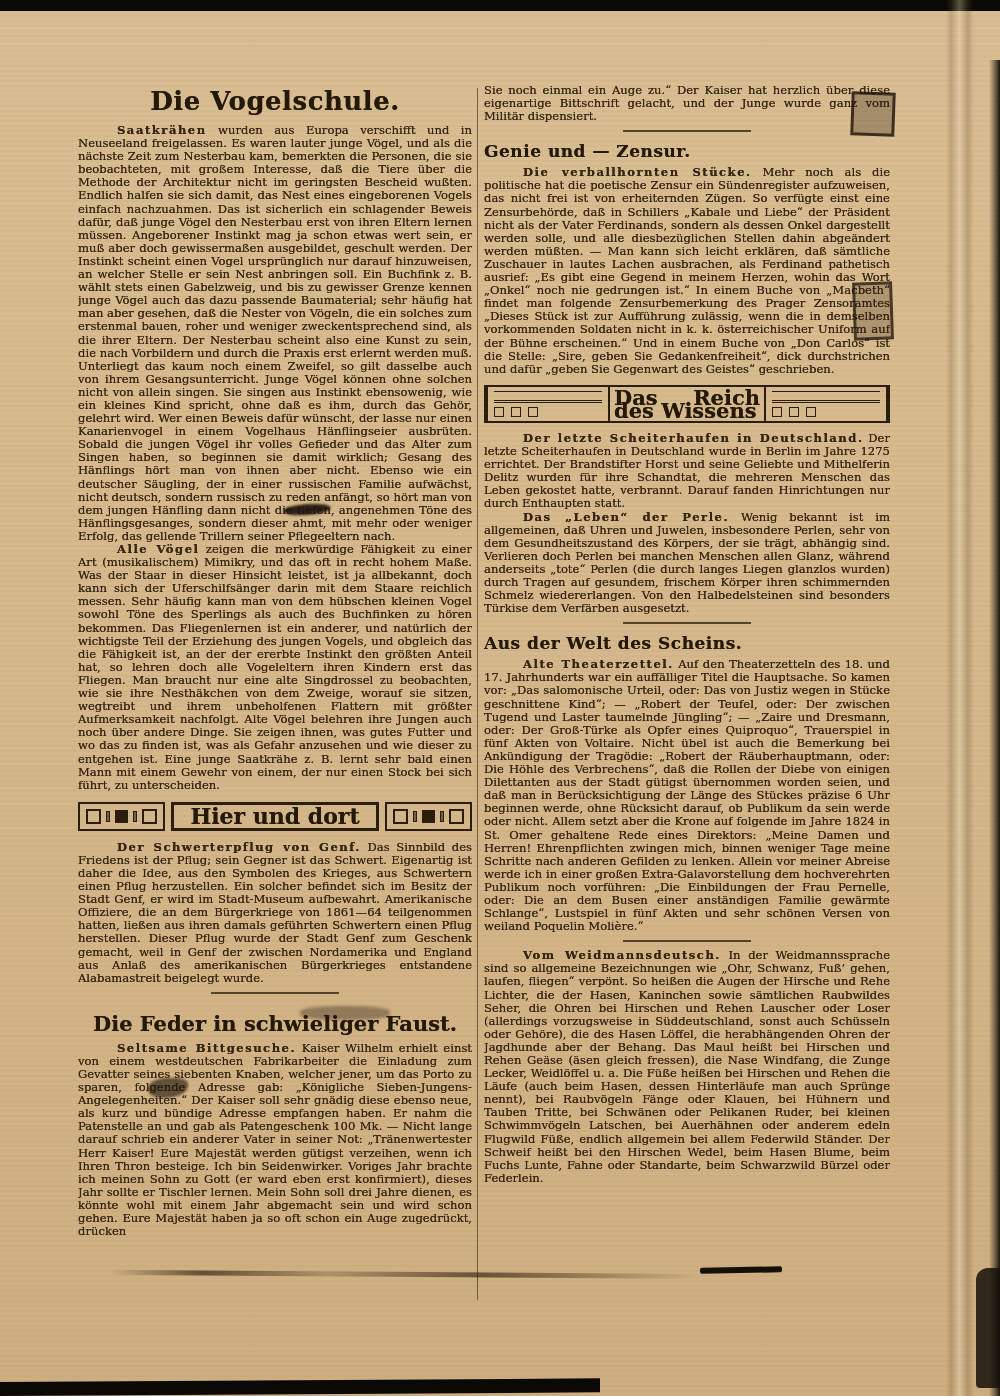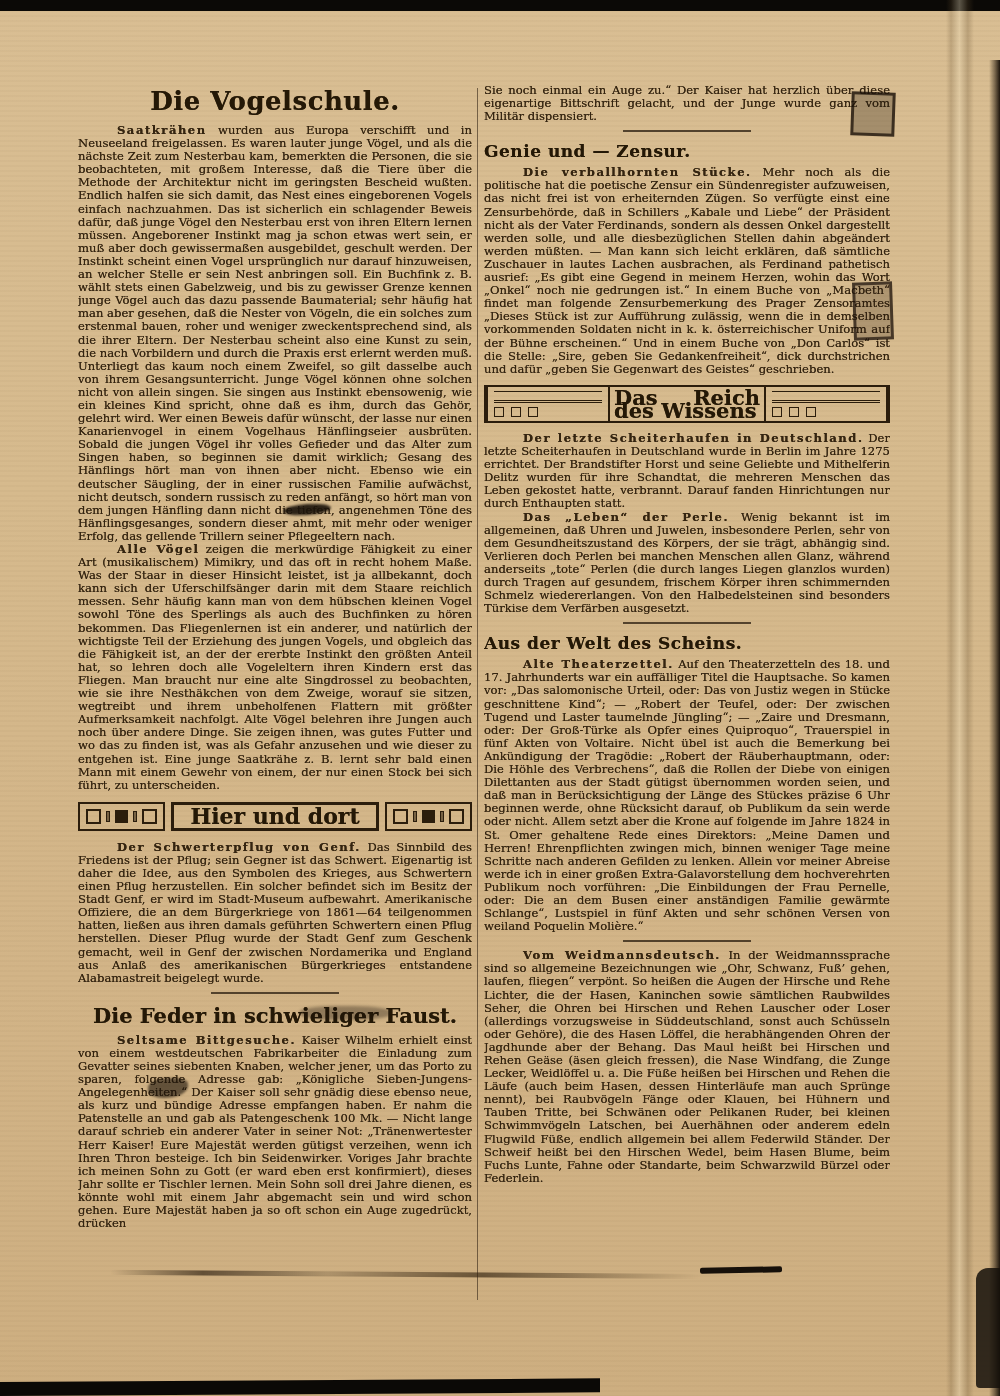--- a/index.html
+++ b/index.html
@@ -22,21 +22,21 @@
   .col{position:absolute;top:84px;color:#342410;font-size:11.6px;line-height:13.1px;
        text-align:justify;overflow:hidden;text-shadow:0 0 .45px rgba(52,36,16,.85);}
   .col-left{left:78px;width:394px;height:1252px;}
   .col-right{left:484px;width:406px;height:1230px;}
   .vrule{position:absolute;left:477px;top:88px;height:1212px;width:0;
     border-left:1.4px solid rgba(48,34,18,.6);}
   p{margin:0;text-indent:17px;}
   .lead{font-weight:bold;letter-spacing:1.5px;margin-left:22px;}
   h1.main{font-size:26px;line-height:30px;text-align:center;margin:2px 0 8px 0;
     font-weight:bold;letter-spacing:.5px;color:#241806;}
-  h2.sub{font-size:21px;line-height:24px;text-align:center;margin:10px 0 6px 0;
+  h2.sub{font-size:21px;line-height:24px;text-align:center;margin:18px 0 6px 0;
     font-weight:bold;color:#241806;}
   h3.sec{font-size:17px;line-height:20px;text-align:left;margin:9px 0 5px 0;
     font-weight:bold;letter-spacing:.5px;color:#241806;}
   .rule{width:128px;border-bottom:2px solid rgba(40,28,14,.75);margin:7px auto 7px auto;}
   
   .obox{display:flex;align-items:stretch;gap:6px;margin:10px 0;}
   .opanel{flex:1;border:2.5px solid #2b1d0c;display:flex;align-items:center;
     gap:5px;padding:5px 6px;}
   .olabel{border:3px solid #2b1d0c;padding:3px 16px;display:flex;align-items:center;
     justify-content:center;font-weight:bold;color:#241806;white-space:nowrap;}

